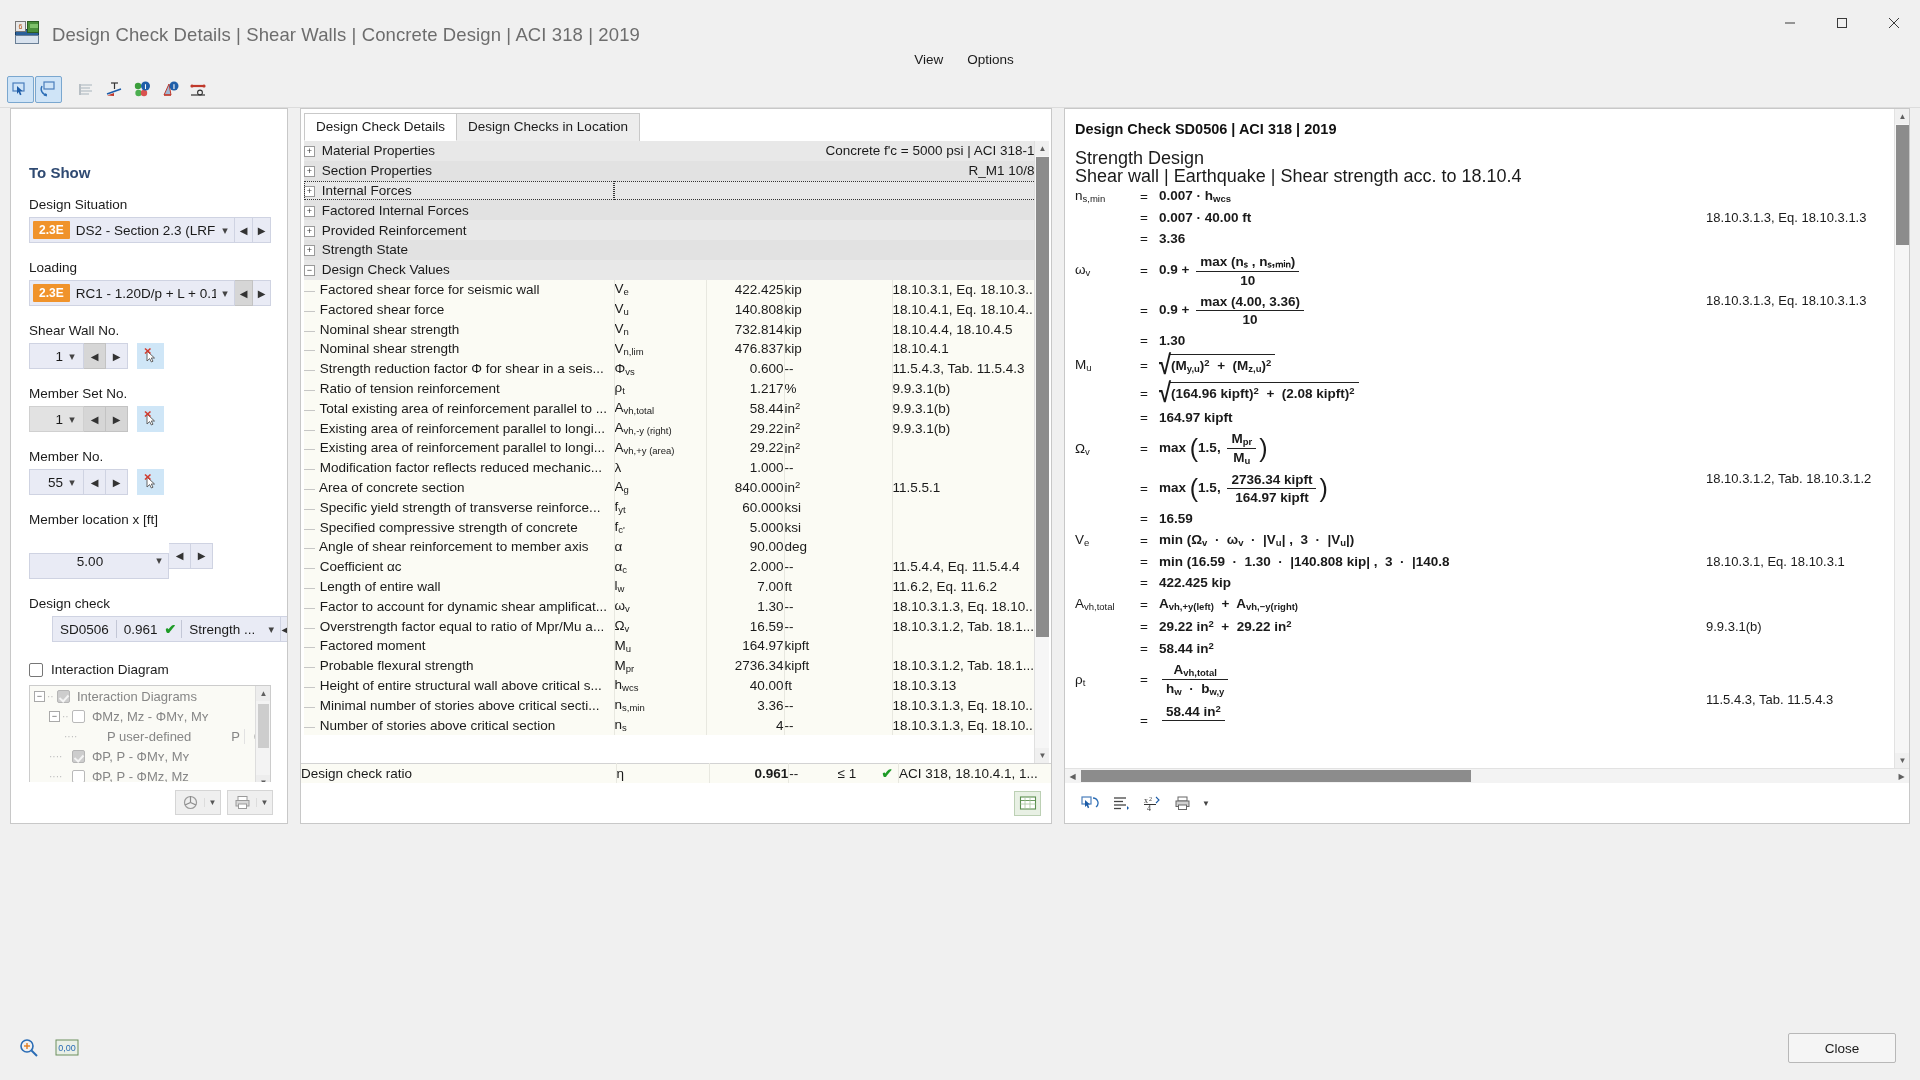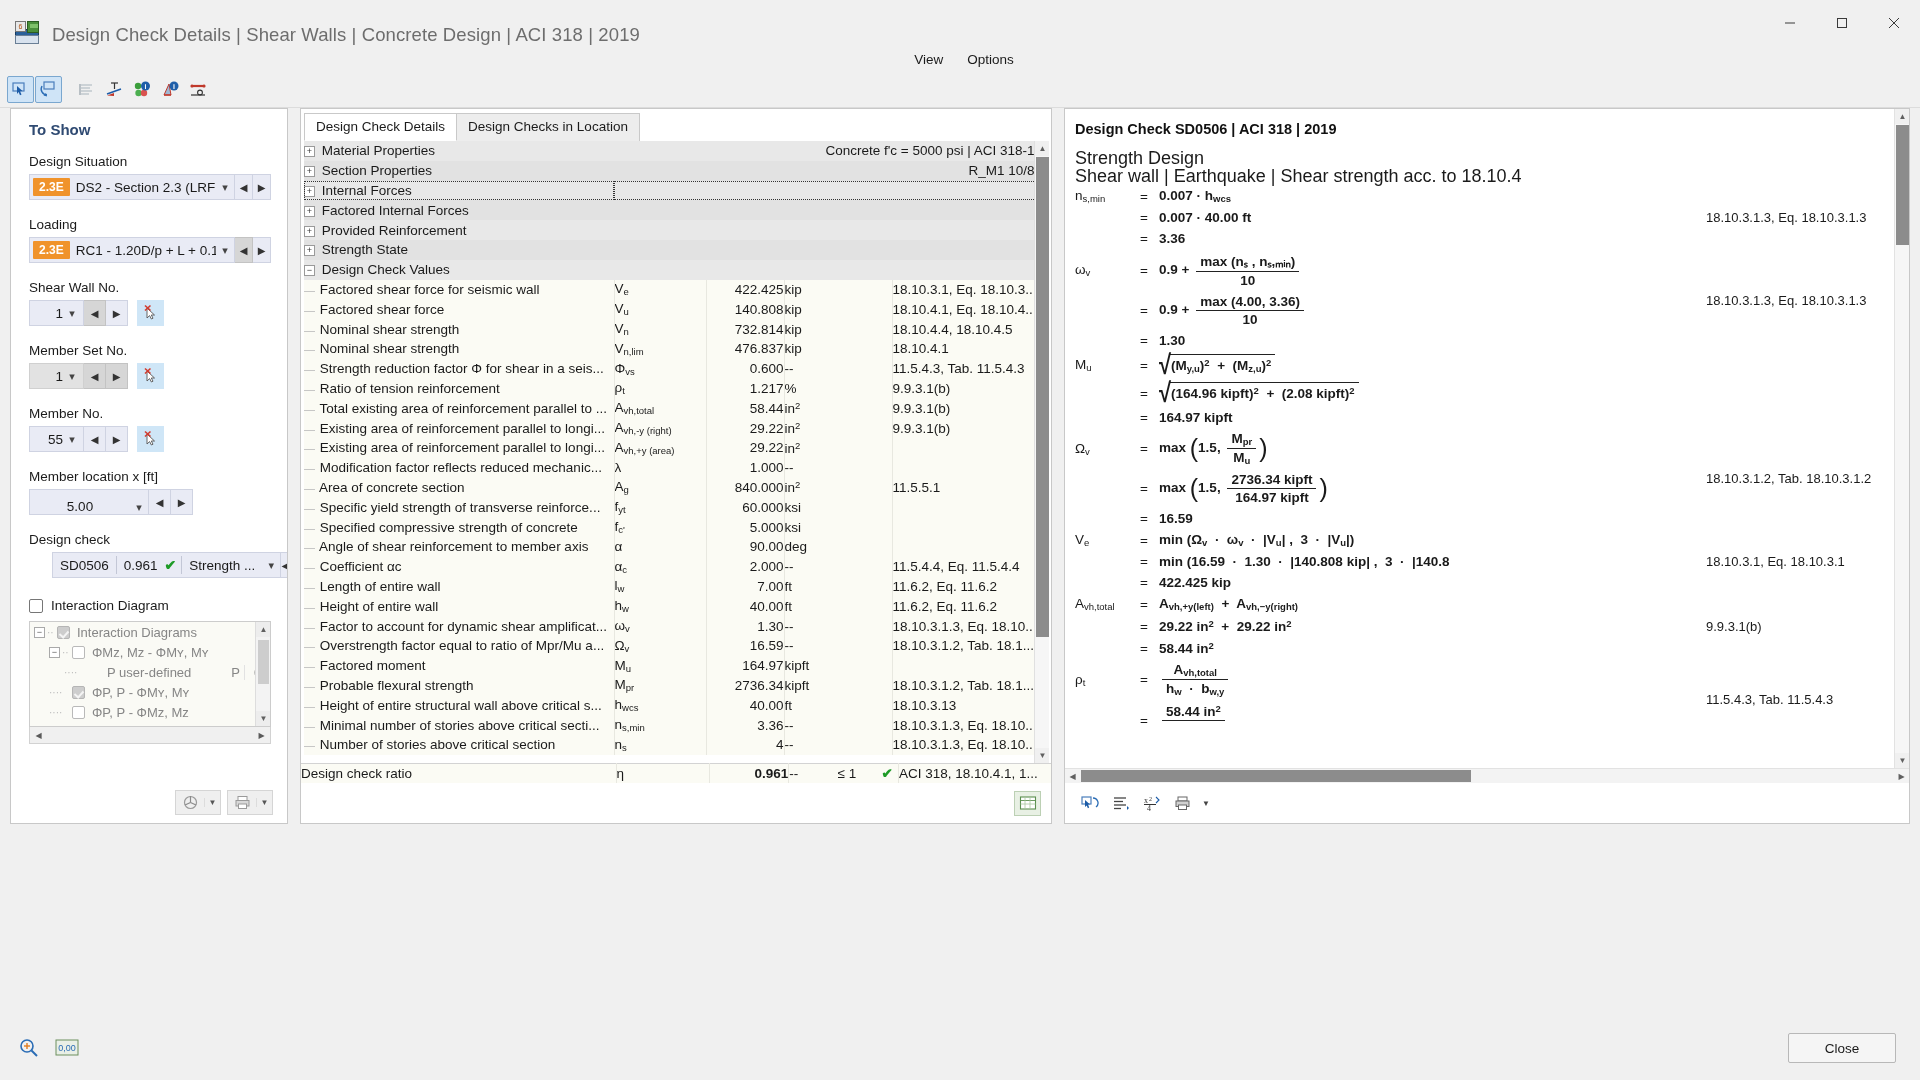--- a/index.html
+++ b/index.html
@@ -87,21 +87,21 @@
     width: 278px; min-width: 278px;
     margin: 0 0 0 10px;
     background: #ffffff;
     border: 1px solid #c8c8c8;
     position: relative;
     display: flex; flex-direction: column;
     height: 716px;
   }
   .lp-inner { padding: 12px 16px 0 18px; flex: 1; overflow: hidden; }
   .to-show {
-    font-size: 15px; font-weight: bold; color: #2f4a72; margin-bottom: 16px;
+    font-size: 15px; font-weight: bold; color: #2f4a72; margin-bottom: 16px; margin-top: 43px;
   }
   .fld-label { font-size: 13.5px; color: #1b1b1b; margin: 0 0 5px 0; }
   .fld-group { margin-bottom: 17px; }
 
   .combo {
     display: flex; align-items: center;
     height: 26px;
     background: #e9ebf5;
     border: 1px solid #cfd3e2;
     font-size: 13.5px;
@@ -133,22 +133,22 @@
   .numcombo.gray { background: #e2e2e2; border-color: #d0d0d0; }
   .numcombo .val { text-align: right; }
   .pickbtn {
     width: 27px; height: 26px; margin-left: 9px;
     background: #cfe6f7; border: 1px solid #cfe6f7;
     display: flex; align-items: center; justify-content: center;
     position: relative;
   }
 
   .loc-combo {
-    width: 120px; height: 26px; background: #e9ebf5; border: 1px solid #cfd3e2;
-    display: flex; align-items: flex-end; font-size: 13.5px;
+    width: 140px; height: 26px; background: #e9ebf5; border: 1px solid #cfd3e2;
+    display: flex; align-items: flex-start; font-size: 13.5px; margin-top: 21px;
   }
   .loc-combo .val { flex: 1; text-align: center; }
 
   .dc-combo {
     display: flex; align-items: center; height: 26px;
     background: #e9ebf5; border: 1px solid #cfd3e2; font-size: 13.5px;
     width: 252px;
     margin-left: 23px;
   }
   .dc-cell { padding: 0 7px; white-space: nowrap; }
@@ -813,29 +813,20 @@
                 <tr class="val">
                   <td class="c-name indent2"><span class="dots-pre">—</span> Length of entire wall</td>
                   <td class="c-sym">l<span class="sub">w</span></td>
                   <td class="c-num">7.00</td>
                   <td class="c-unit">ft</td>
                   <td class="c-cmp"></td>
                   <td class="c-ok"></td>
                   <td class="c-ref">11.6.2, Eq. 11.6.2</td>
                 </tr>
                 <tr class="val">
-                  <td class="c-name indent2"><span class="dots-pre">—</span> Height of entire wall</td>
-                  <td class="c-sym">h<span class="sub">w</span></td>
-                  <td class="c-num">40.00</td>
-                  <td class="c-unit">ft</td>
-                  <td class="c-cmp"></td>
-                  <td class="c-ok"></td>
-                  <td class="c-ref">11.6.2, Eq. 11.6.2</td>
-                </tr>
-                <tr class="val">
                   <td class="c-name indent2"><span class="dots-pre">—</span> Factor to account for dynamic shear amplificat...</td>
                   <td class="c-sym">ω<span class="sub">v</span></td>
                   <td class="c-num">1.30</td>
                   <td class="c-unit">--</td>
                   <td class="c-cmp"></td>
                   <td class="c-ok"></td>
                   <td class="c-ref">18.10.3.1.3, Eq. 18.10...</td>
                 </tr>
                 <tr class="val">
                   <td class="c-name indent2"><span class="dots-pre">—</span> Overstrength factor equal to ratio of Mpr/Mu a...</td>

